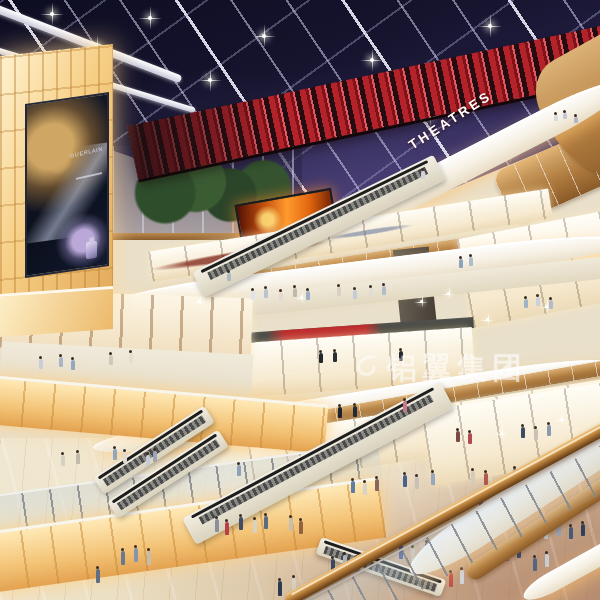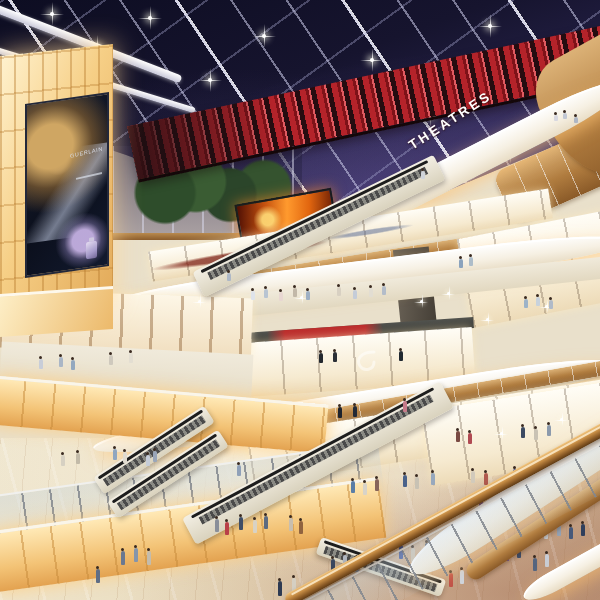--- a/index.html
+++ b/index.html
@@ -570,15 +570,16 @@
   <div class="abs fascia" style="left:385px;top:468px;width:315px;height:36px;transform:rotate(-33deg);"></div>
   <div class="abs wood" style="left:450px;top:505px;width:225px;height:18px;transform:rotate(-33deg);"></div>
   <div class="abs fascia" style="left:516px;top:556px;width:130px;height:20px;transform:rotate(-29deg);"></div>
   <div class="abs glassrail" style="left:292px;top:518px;width:345px;height:44px;transform:rotate(-28deg);"></div>
   <div class="abs handrail" style="left:262px;top:500px;width:398px;height:13px;transform:rotate(-28.5deg);"></div>
 
   <div class="abs watermark">
     <svg width="32" height="32" viewBox="0 0 32 32">
       <path d="M24 4 C10 4 6 12 10 18 C14 24 24 22 24 14" fill="none" stroke="rgba(255,255,255,0.5)" stroke-width="3" stroke-linecap="round"></path>
     </svg>
+    <span>铝翼集团</span>
   </div>
 
 </div>
 
 </body></html>

